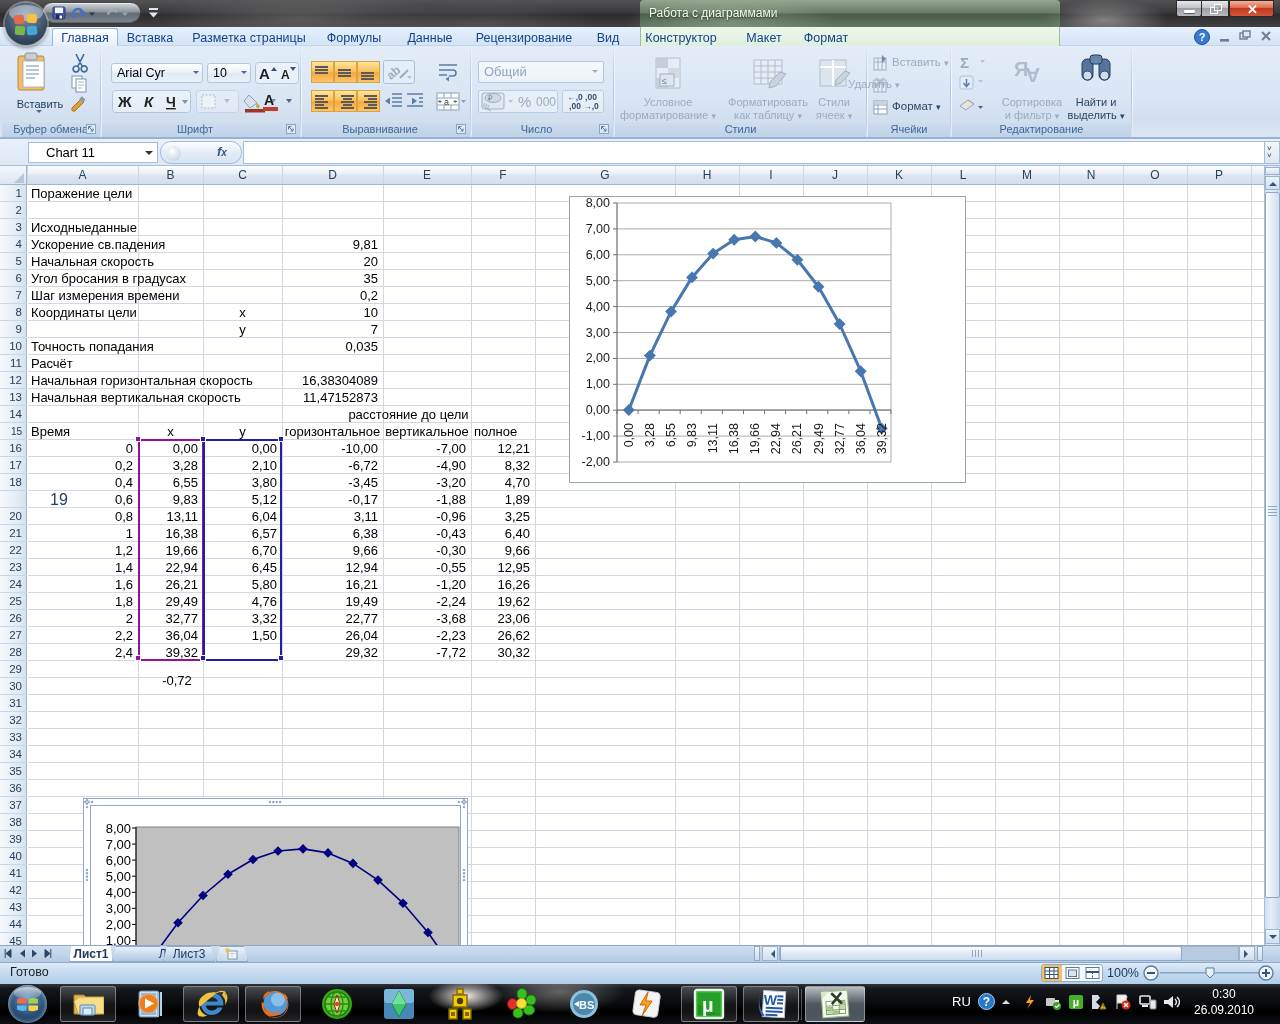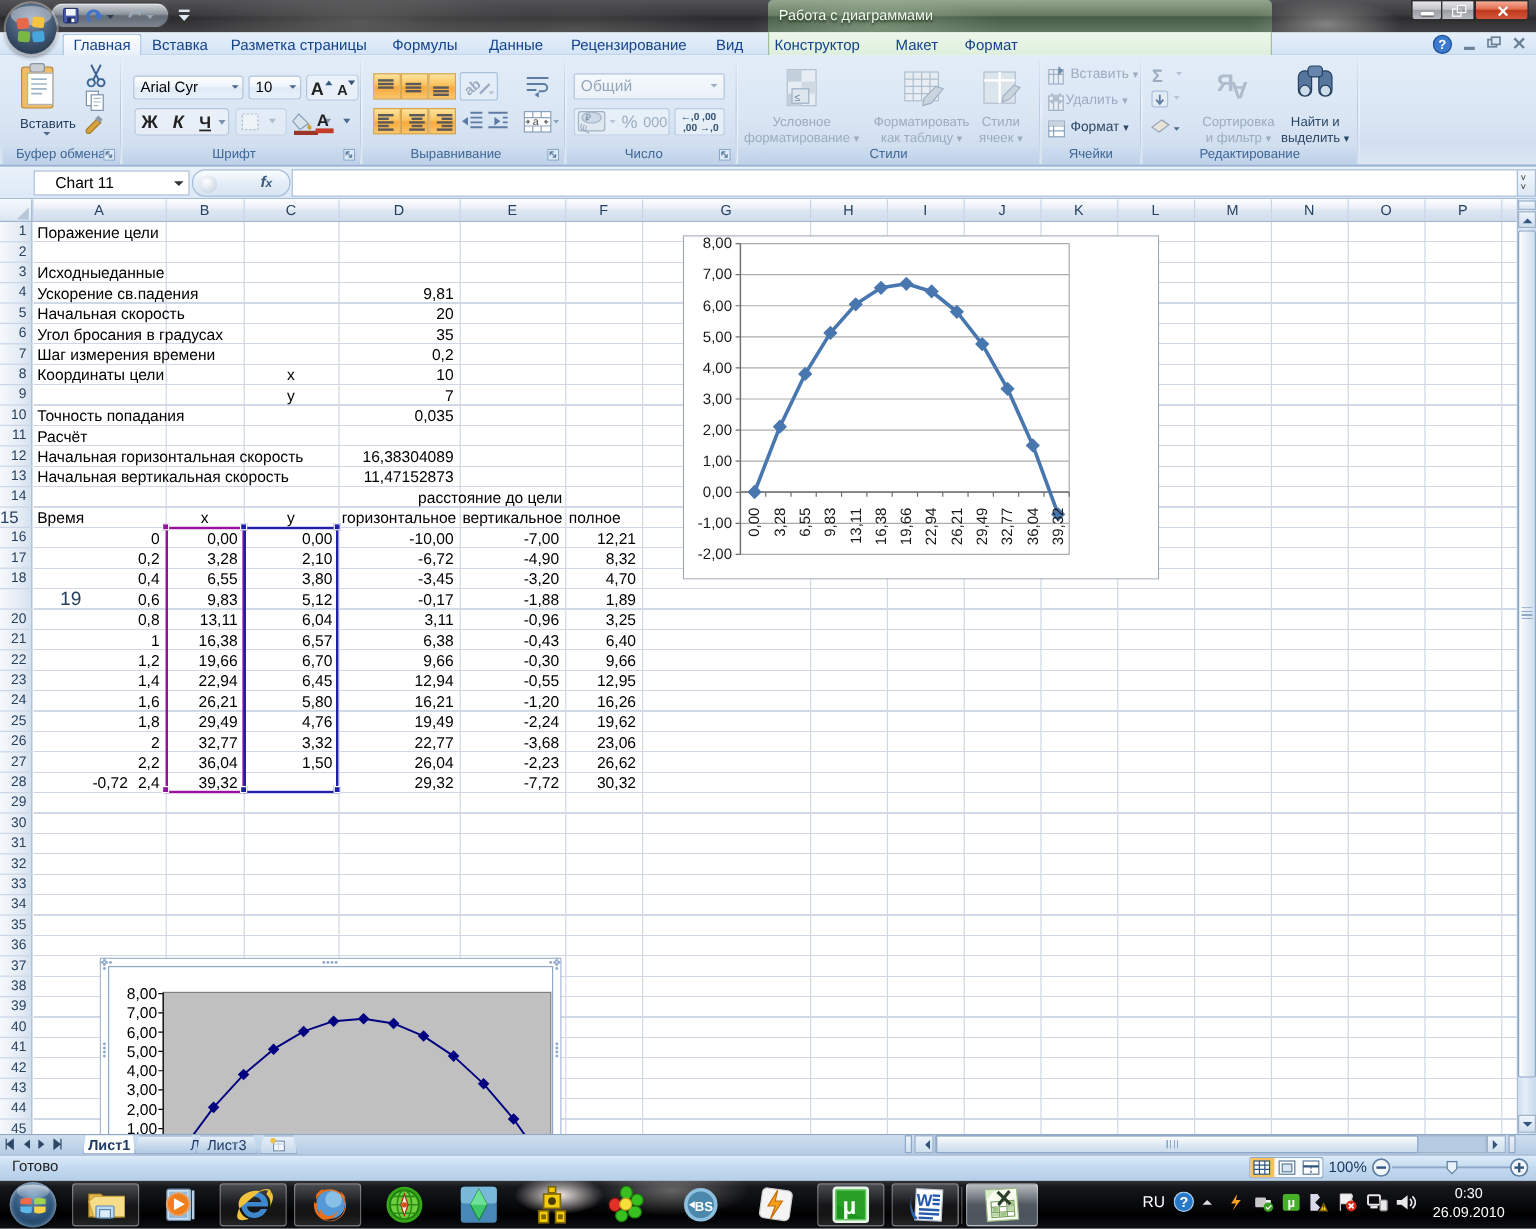--- a/index.html
+++ b/index.html
@@ -284,21 +284,21 @@
       <rect x="1" y="3" width="12" height="12" fill="#e7edf3" stroke="#9fb2c6"></rect>
       <path d="M1 7 h12 M5 3 v12 M9 3 v12" stroke="#9fb2c6"></path>
       <path d="M9 0 l4 4 -4 4" fill="#6f8baa"></path>
     </svg>
 <div class="ab" style="left:892px;top:56px;font-size:11.5px;color:#9cacc0;">Вставить <span style="font-size:9px;">▾</span></div>
 <svg class="ab" style="left:873px;top:77px" width="15" height="17" viewBox="0 0 15 17">
       <rect x="1" y="3" width="12" height="12" fill="#e7edf3" stroke="#9fb2c6"></rect>
       <path d="M1 7 h12 M5 3 v12 M9 3 v12" stroke="#9fb2c6"></path>
       <path d="M3 1 l8 8 m0 -8 l-8 8" stroke="#b0bfce" stroke-width="2"></path>
     </svg>
-<div class="ab" style="left:888px;top:78px;font-size:11.5px;color:#9cacc0;">Удалить <span style="font-size:9px;">▾</span></div>
+<div class="ab" style="left:848px;top:78px;font-size:11.5px;color:#9cacc0;">Удалить <span style="font-size:9px;">▾</span></div>
 <svg class="ab" style="left:873px;top:99px" width="15" height="17" viewBox="0 0 15 17">
       <rect x="1" y="2" width="13" height="13" fill="#fff" stroke="#8aa2ba"></rect>
       <path d="M1 6 h13 M5 2 v13 M1 10 h13" stroke="#8aa2ba"></path>
       <rect x="1" y="2" width="13" height="3.5" fill="#c8d4e0"></rect>
     </svg>
 <div class="ab" style="left:892px;top:100px;font-size:11.5px;color:#2c4866;">Формат <span style="font-size:9px;">▾</span></div>
 <svg class="ab" style="left:958px;top:54px" width="46" height="64" viewBox="0 0 46 64">
 <text x="2" y="14" font-size="15" font-weight="bold" fill="#9cacc0">Σ</text>
       <path d="M22 6 l5 0 -2.5 3 z" fill="#b6c3d4"></path>
 <rect x="2" y="22" width="13" height="13" rx="2" fill="#e3ecf5" stroke="#a8c2de"></rect>
@@ -394,21 +394,21 @@
 <div class="ab" style="left:0;top:172px;width:22px;height:17px;text-align:right;font-size:11.5px;line-height:17px;color:#26415e;">10</div>
 <div class="ab" style="left:0;top:205px;width:27px;height:1px;background:#c8d6e8;"></div>
 <div class="ab" style="left:0;top:189px;width:22px;height:17px;text-align:right;font-size:11.5px;line-height:17px;color:#26415e;">11</div>
 <div class="ab" style="left:0;top:222px;width:27px;height:1px;background:#c8d6e8;"></div>
 <div class="ab" style="left:0;top:206px;width:22px;height:17px;text-align:right;font-size:11.5px;line-height:17px;color:#26415e;">12</div>
 <div class="ab" style="left:0;top:239px;width:27px;height:1px;background:#c8d6e8;"></div>
 <div class="ab" style="left:0;top:223px;width:22px;height:17px;text-align:right;font-size:11.5px;line-height:17px;color:#26415e;">13</div>
 <div class="ab" style="left:0;top:256px;width:27px;height:1px;background:#c8d6e8;"></div>
 <div class="ab" style="left:0;top:240px;width:22px;height:17px;text-align:right;font-size:11.5px;line-height:17px;color:#26415e;">14</div>
 <div class="ab" style="left:0;top:273px;width:27px;height:1px;background:#c8d6e8;"></div>
-<div class="ab" style="left:0;top:257px;width:22px;height:17px;text-align:left;font-size:14px;line-height:17px;color:#26415e;">15</div>
+<div class="ab" style="left:0;top:257px;width:22px;height:17px;text-align:right;font-size:10px;line-height:17px;color:#26415e;">15</div>
 <div class="ab" style="left:0;top:290px;width:27px;height:1px;background:#c8d6e8;"></div>
 <div class="ab" style="left:0;top:274px;width:22px;height:17px;text-align:right;font-size:11.5px;line-height:17px;color:#26415e;">16</div>
 <div class="ab" style="left:0;top:307px;width:27px;height:1px;background:#c8d6e8;"></div>
 <div class="ab" style="left:0;top:291px;width:22px;height:17px;text-align:right;font-size:11.5px;line-height:17px;color:#26415e;">17</div>
 <div class="ab" style="left:0;top:324px;width:27px;height:1px;background:#c8d6e8;"></div>
 <div class="ab" style="left:0;top:308px;width:22px;height:17px;text-align:right;font-size:11.5px;line-height:17px;color:#26415e;">18</div>
 <div class="ab" style="left:0;top:341px;width:27px;height:1px;background:#c8d6e8;"></div>
 <div class="ab" style="left:0;top:325px;width:22px;height:17px;text-align:center;font-size:16px;line-height:17px;color:#26415e;margin-left:48px;">19</div>
 <div class="ab" style="left:0;top:358px;width:27px;height:1px;background:#c8d6e8;"></div>
 <div class="ab" style="left:0;top:342px;width:22px;height:17px;text-align:right;font-size:11.5px;line-height:17px;color:#26415e;">20</div>
@@ -577,21 +577,21 @@
 <div class="ab ct" style="left:266px;top:610px;width:200px;text-align:right;">-3,68</div>
 <div class="ab ct" style="left:330px;top:610px;width:200px;text-align:right;">23,06</div>
 <div class="ab ct" style="left:-67px;top:627px;width:200px;text-align:right;">2,2</div>
 <div class="ab ct" style="left:-2px;top:627px;width:200px;text-align:right;">36,04</div>
 <div class="ab ct" style="left:77px;top:627px;width:200px;text-align:right;">1,50</div>
 <div class="ab ct" style="left:178px;top:627px;width:200px;text-align:right;">26,04</div>
 <div class="ab ct" style="left:266px;top:627px;width:200px;text-align:right;">-2,23</div>
 <div class="ab ct" style="left:330px;top:627px;width:200px;text-align:right;">26,62</div>
 <div class="ab ct" style="left:-67px;top:644px;width:200px;text-align:right;">2,4</div>
 <div class="ab ct" style="left:-2px;top:644px;width:200px;text-align:right;">39,32</div>
-<div class="ab ct" style="left:77px;top:644px;width:200px;text-align:left;">-0,72</div>
+<div class="ab ct" style="left:77px;top:672px;width:200px;text-align:center;">-0,72</div>
 <div class="ab ct" style="left:178px;top:644px;width:200px;text-align:right;">29,32</div>
 <div class="ab ct" style="left:266px;top:644px;width:200px;text-align:right;">-7,72</div>
 <div class="ab ct" style="left:330px;top:644px;width:200px;text-align:right;">30,32</div>
 <div class="ab" style="left:138px;top:439px;width:66px;height:222px;border:2px solid #93119b;"></div>
 <div class="ab" style="left:203px;top:439px;width:79px;height:222px;border:2px solid #1f1fa8;"></div>
 <div class="ab" style="left:135px;top:436px;width:6px;height:6px;background:#93119b;border:1px solid #fff;"></div>
 <div class="ab" style="left:135px;top:655px;width:6px;height:6px;background:#93119b;border:1px solid #fff;"></div>
 <div class="ab" style="left:200px;top:436px;width:6px;height:6px;background:#1f1fa8;border:1px solid #fff;"></div>
 <div class="ab" style="left:200px;top:655px;width:6px;height:6px;background:#1f1fa8;border:1px solid #fff;"></div>
 <div class="ab" style="left:278px;top:436px;width:6px;height:6px;background:#1f1fa8;border:1px solid #fff;"></div>

